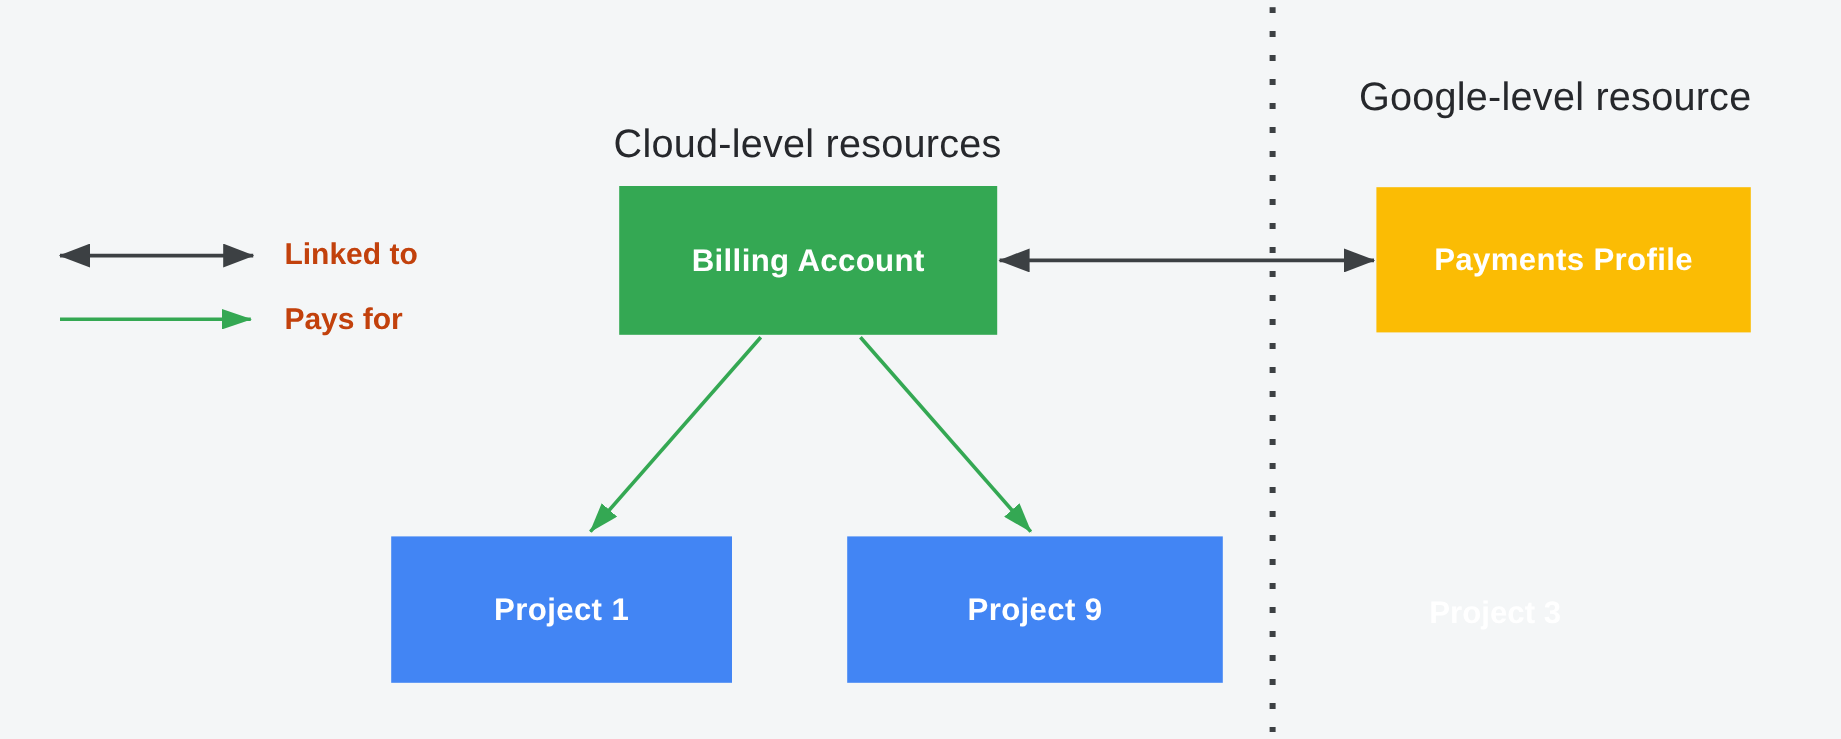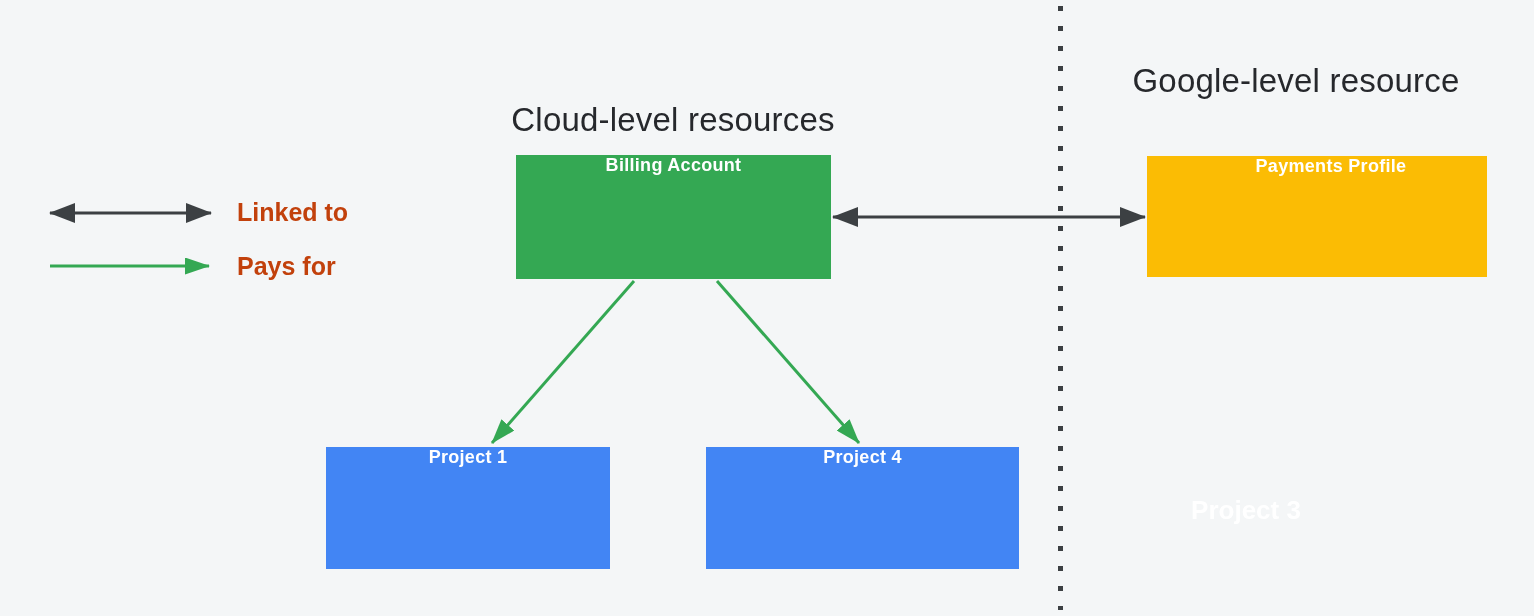--- a/index.html
+++ b/index.html
@@ -34,22 +34,23 @@
     font-weight: 700;
     color: #c2410c;
     line-height: 30px;
   }
   .legend-linked { top: 197px; }
   .legend-pays   { top: 251px; }
 
   .node {
     position: absolute;
     display: flex;
+    align-items: center;
     justify-content: center;
-    font-size: 18px;
+    font-size: 26px;
     font-weight: 700;
     color: #ffffff;
     letter-spacing: 0.3px;
   }
   .node-billing  { left: 516px;  top: 155px; width: 315px; height: 124px; }
   .node-payments { left: 1147px; top: 156px; width: 312px; height: 121px; }
   .node-p1       { left: 326px;  top: 447px; width: 284px; height: 122px; }
   .node-p2       { left: 706px;  top: 447px; width: 313px; height: 122px; }
   .node-p3-text {
     position: absolute;
@@ -92,30 +93,30 @@
 
   <div class="divider"></div>
 
   <div class="legend-label legend-linked">Linked to</div>
   <div class="legend-label legend-pays">Pays for</div>
 
   <div class="node node-billing" style="background: rgb(52, 168, 83);">
     <span>Billing Account</span>
   </div>
 
-  <div class="node node-payments" style="background: rgb(251, 188, 4); padding-left: 28px;">
+  <div class="node node-payments" style="background: rgb(251, 188, 4);">
     <span>Payments Profile</span>
   </div>
 
   <div class="node node-p1" style="background: rgb(66, 133, 244);">
     <span>Project 1</span>
   </div>
 
   <div class="node node-p2" style="background: rgb(66, 133, 244);">
-    <span>Project 4</span>
+    <span>Project 9</span>
   </div>
 
   <div class="node-p3-text">Project 3</div>
 
   <svg class="arrow-layer" viewBox="0 0 1534 616">
     <defs>
       <marker id="ah-dark" markerUnits="userSpaceOnUse" markerWidth="26" markerHeight="20" refX="25" refY="10" orient="auto-start-reverse">
         <path d="M0,0 L26,10 L0,20 z" fill="#3c4043"></path>
       </marker>
       <marker id="ah-green" markerUnits="userSpaceOnUse" markerWidth="25" markerHeight="17" refX="24" refY="8.5" orient="auto-start-reverse">

